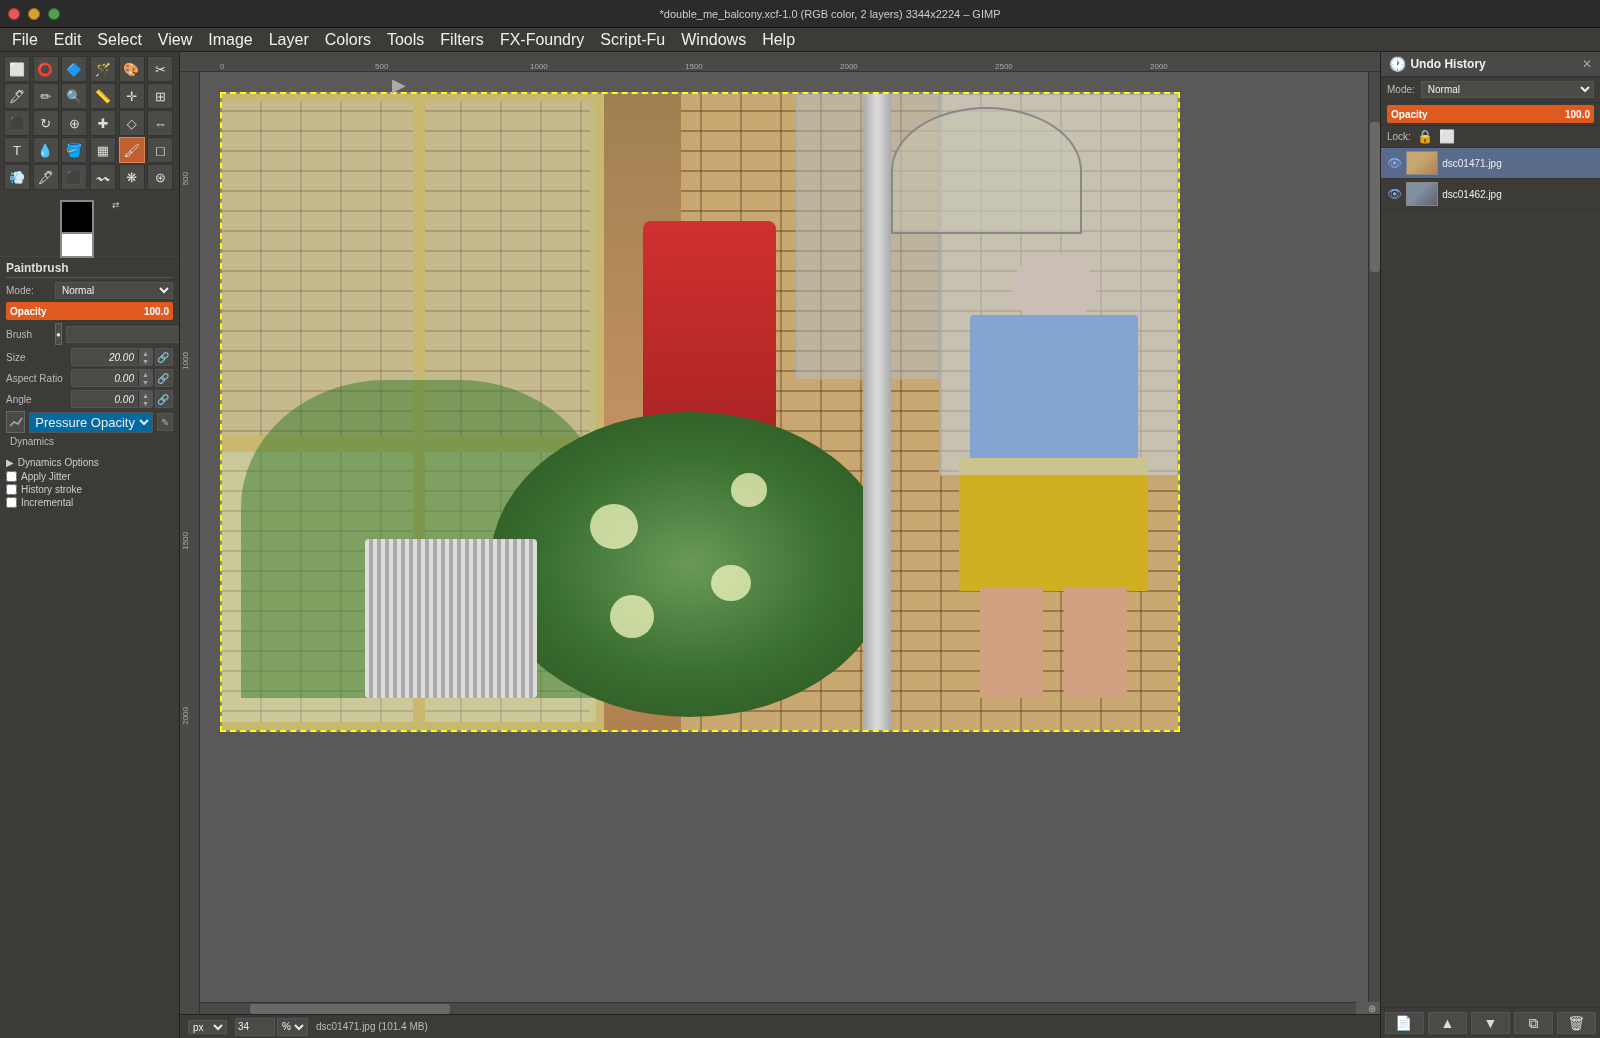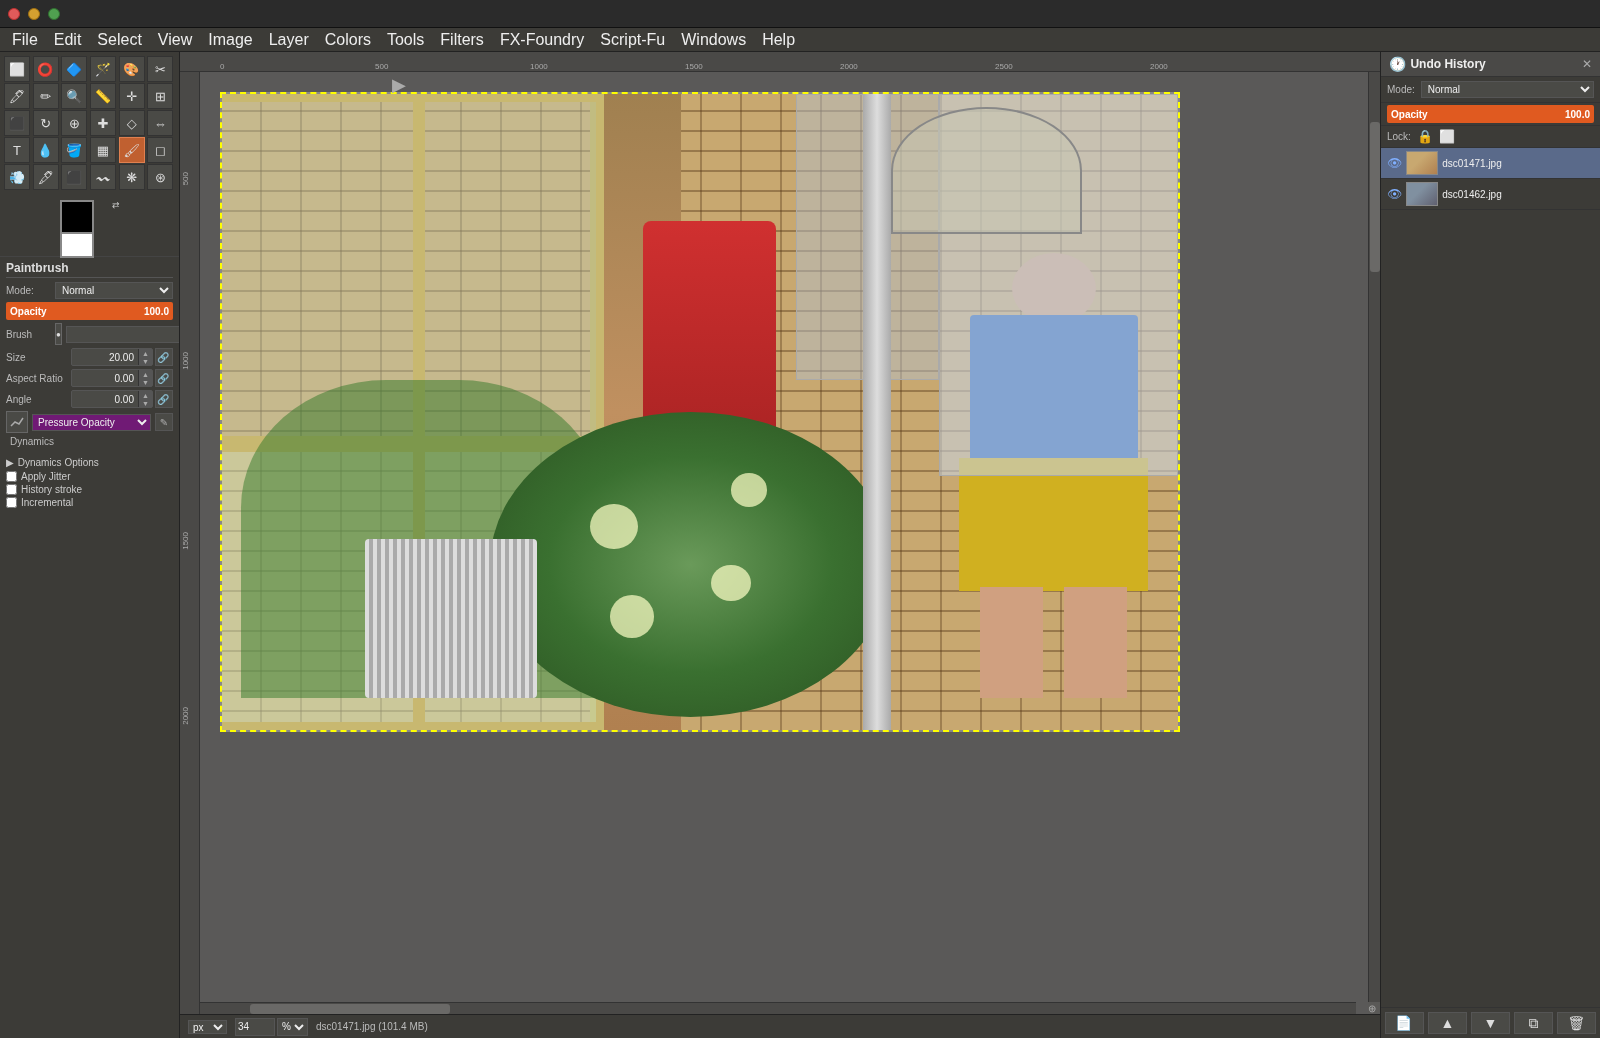--- a/index.html
+++ b/index.html
@@ -185,20 +185,21 @@
     }
     .spinbox-bar {
       flex: 1;
       height: 18px;
       background: #4a4a46;
       border: 1px solid #555;
       border-radius: 2px;
       display: flex;
       align-items: center;
       position: relative;
+      font-style: italic;
     }
     .spinbox-val {
       position: absolute;
       right: 18px;
       font-size: 10px;
       color: #eee;
     }
     .spinbox-arrows {
       position: absolute;
       right: 0;
@@ -242,24 +243,24 @@
       width: 22px;
       height: 22px;
       background: #4a4a46;
       border: 1px solid #666;
       display: flex;
       align-items: center;
       justify-content: center;
     }
     .dynamics-select {
       flex: 1;
-      background: #701a75;
+      background: #0369a1;
       border: 1px solid #555;
       color: #eee;
-      font-size: 10px;
+      font-size: 13px;
       padding: 1px;
     }
     .dynamics-edit {
       width: 18px;
       height: 18px;
       background: #4a4a46;
       border: 1px solid #555;
       color: #aaa;
       font-size: 10px;
       display: flex;
@@ -527,20 +528,21 @@
       top: 0; left: 0; width: 100%; height: 100%;
     }
   </style>
 </head>
 <body>
 
 <div id="titlebar">
   <span class="win-btn btn-close"></span>
   <span class="win-btn btn-min"></span>
   <span class="win-btn btn-max"></span>
+  <span id="title-text">*double_me_balcony.xcf-1.0 (RGB color, 2 layers) 3344x2224 – GIMP</span>
 </div>
 
 <div id="menubar">
     <span class="menu-item">File</span>
     <span class="menu-item">Edit</span>
     <span class="menu-item">Select</span>
     <span class="menu-item">View</span>
     <span class="menu-item">Image</span>
     <span class="menu-item">Layer</span>
     <span class="menu-item">Colors</span>

